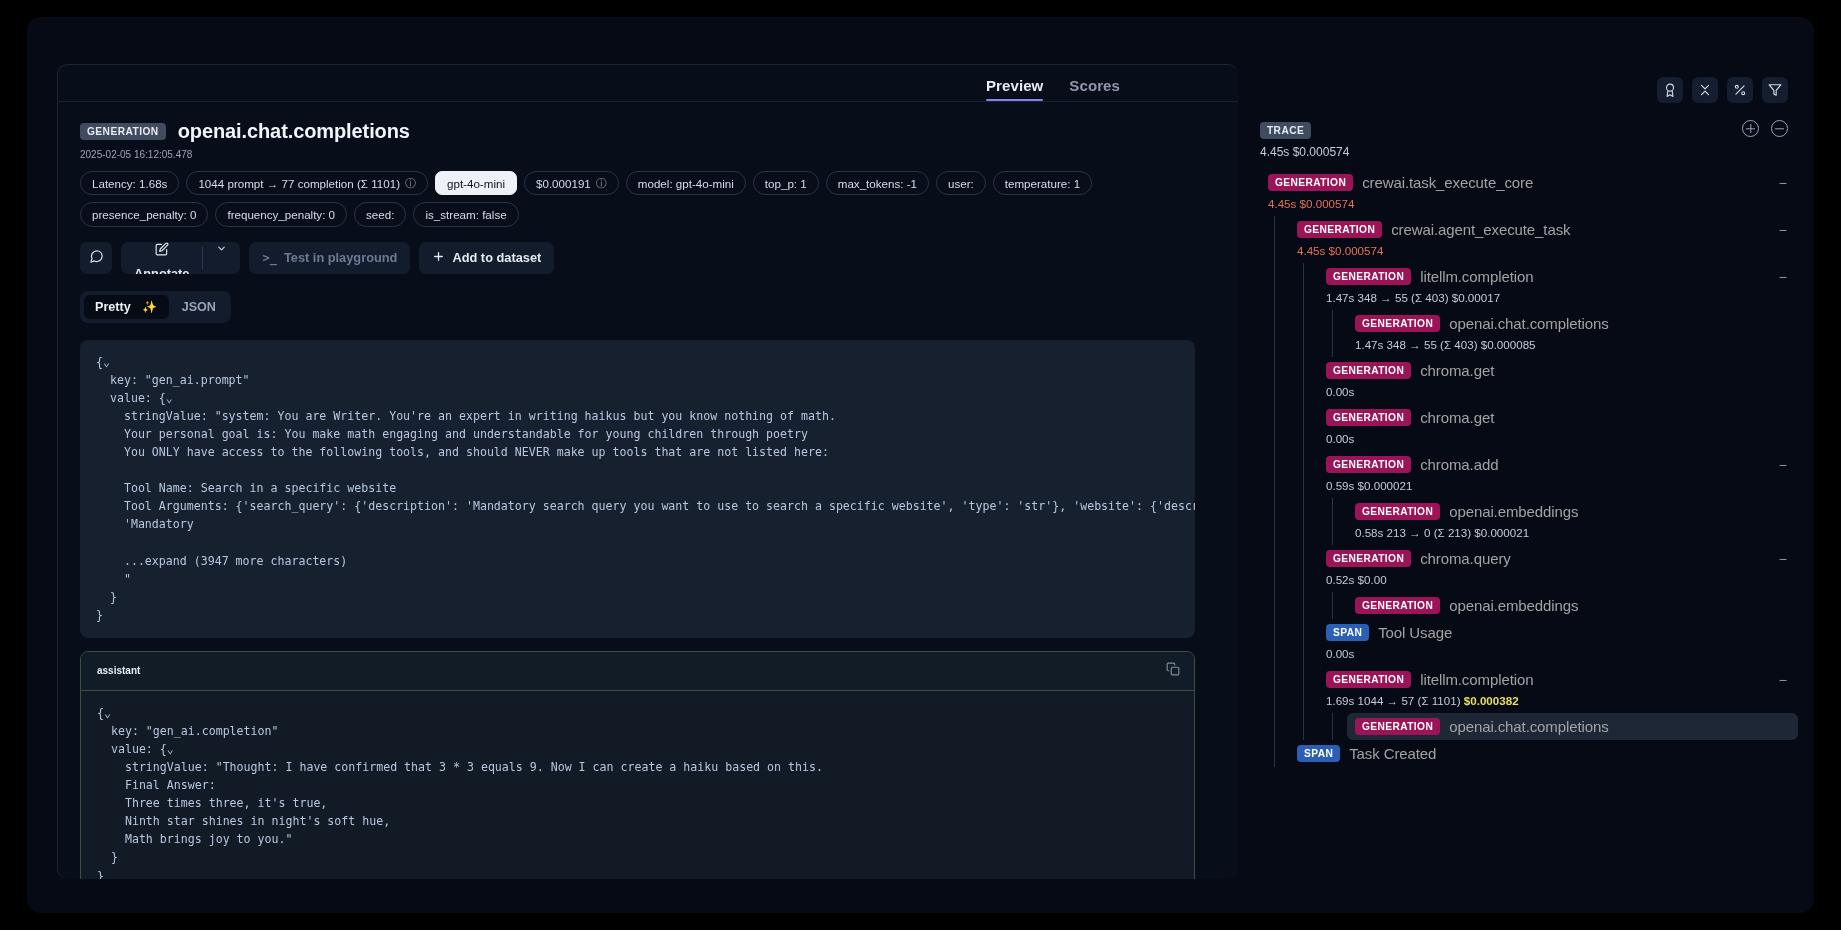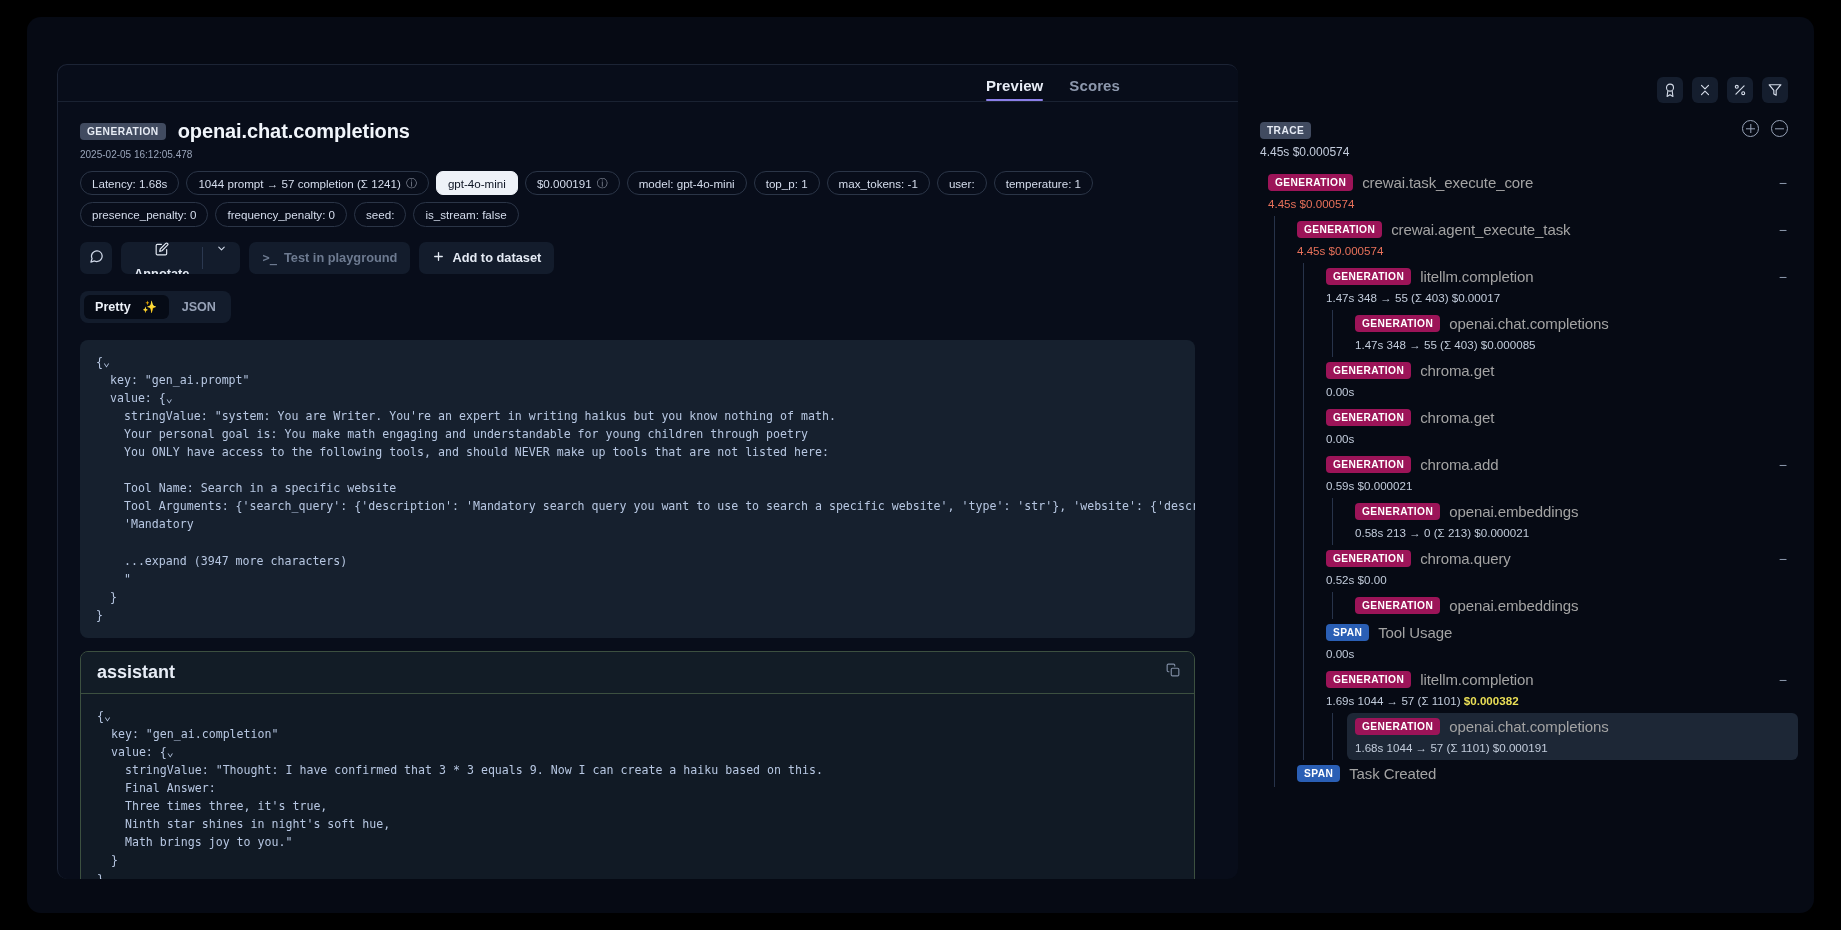--- a/index.html
+++ b/index.html
@@ -183,21 +183,21 @@
     background: #111a25;
     border: 1px solid #3c5040;
     border-radius: 8px;
   }
   .asst-head {
     display: flex; align-items: center; justify-content: space-between;
     padding: 10px 14px 10px 16px;
     border-bottom: 1px solid #3c5040;
     background: #121c26;
   }
-  .asst-head .role { font-size: 18px; font-weight: bold; color: #e7edf6; text-align: center; }
+  .asst-head .role { font-size: 10px; font-weight: bold; color: #e7edf6; text-align: center; }
   .asst-body { padding: 13px 16px 14px 16px; }
 
   pre.code {
     font-family: "DejaVu Sans Mono", monospace;
     font-size: 11.6px;
     line-height: 1.56;
     color: #b7c7e2;
     white-space: pre;
     margin: 0;
   }
@@ -313,21 +313,21 @@
           <span class="gen-chip">GENERATION</span>
           <span class="obs-title">openai.chat.completions</span>
         </div>
         <div class="timestamp">2025-02-05 16:12:05.478</div>
 
         <div class="badges">
           <span class="badge">
               <span>Latency: 1.68s</span>
             </span>
           <span class="badge">
-              <span>1044 prompt → 57 completion (Σ 1241)</span>
+              <span>1044 prompt → 77 completion (Σ 1101)</span>
               <span class="info">ⓘ</span>
             </span>
           <span class="badge solid">
               <span>gpt-4o-mini</span>
             </span>
           <span class="badge">
               <span>$0.000191</span>
               <span class="info">ⓘ</span>
             </span>
           <span class="badge">
@@ -606,21 +606,20 @@
                 </div>
                 <div class="node-stats">
                     <span class="cost-hl-wrap">1.69s  1044 → 57 (Σ 1101)  <span class="cost-hl">$0.000382</span></span>
                   </div>
                 <div class="children">
                   <div class="node row-hl">
                     <div class="node-row">
                       <span class="type-chip generation">GENERATION</span>
                       <span class="node-name">openai.chat.completions</span>
                     </div>
-                    <div class="node-stats">1.68s  1044 → 57 (Σ 1101)  $0.000191</div>
                   </div>
                 </div>
               </div>
             </div>
           </div>
 
           <div class="node">
             <div class="node-row">
               <span class="type-chip span">SPAN</span>
               <span class="node-name">Task Created</span>

